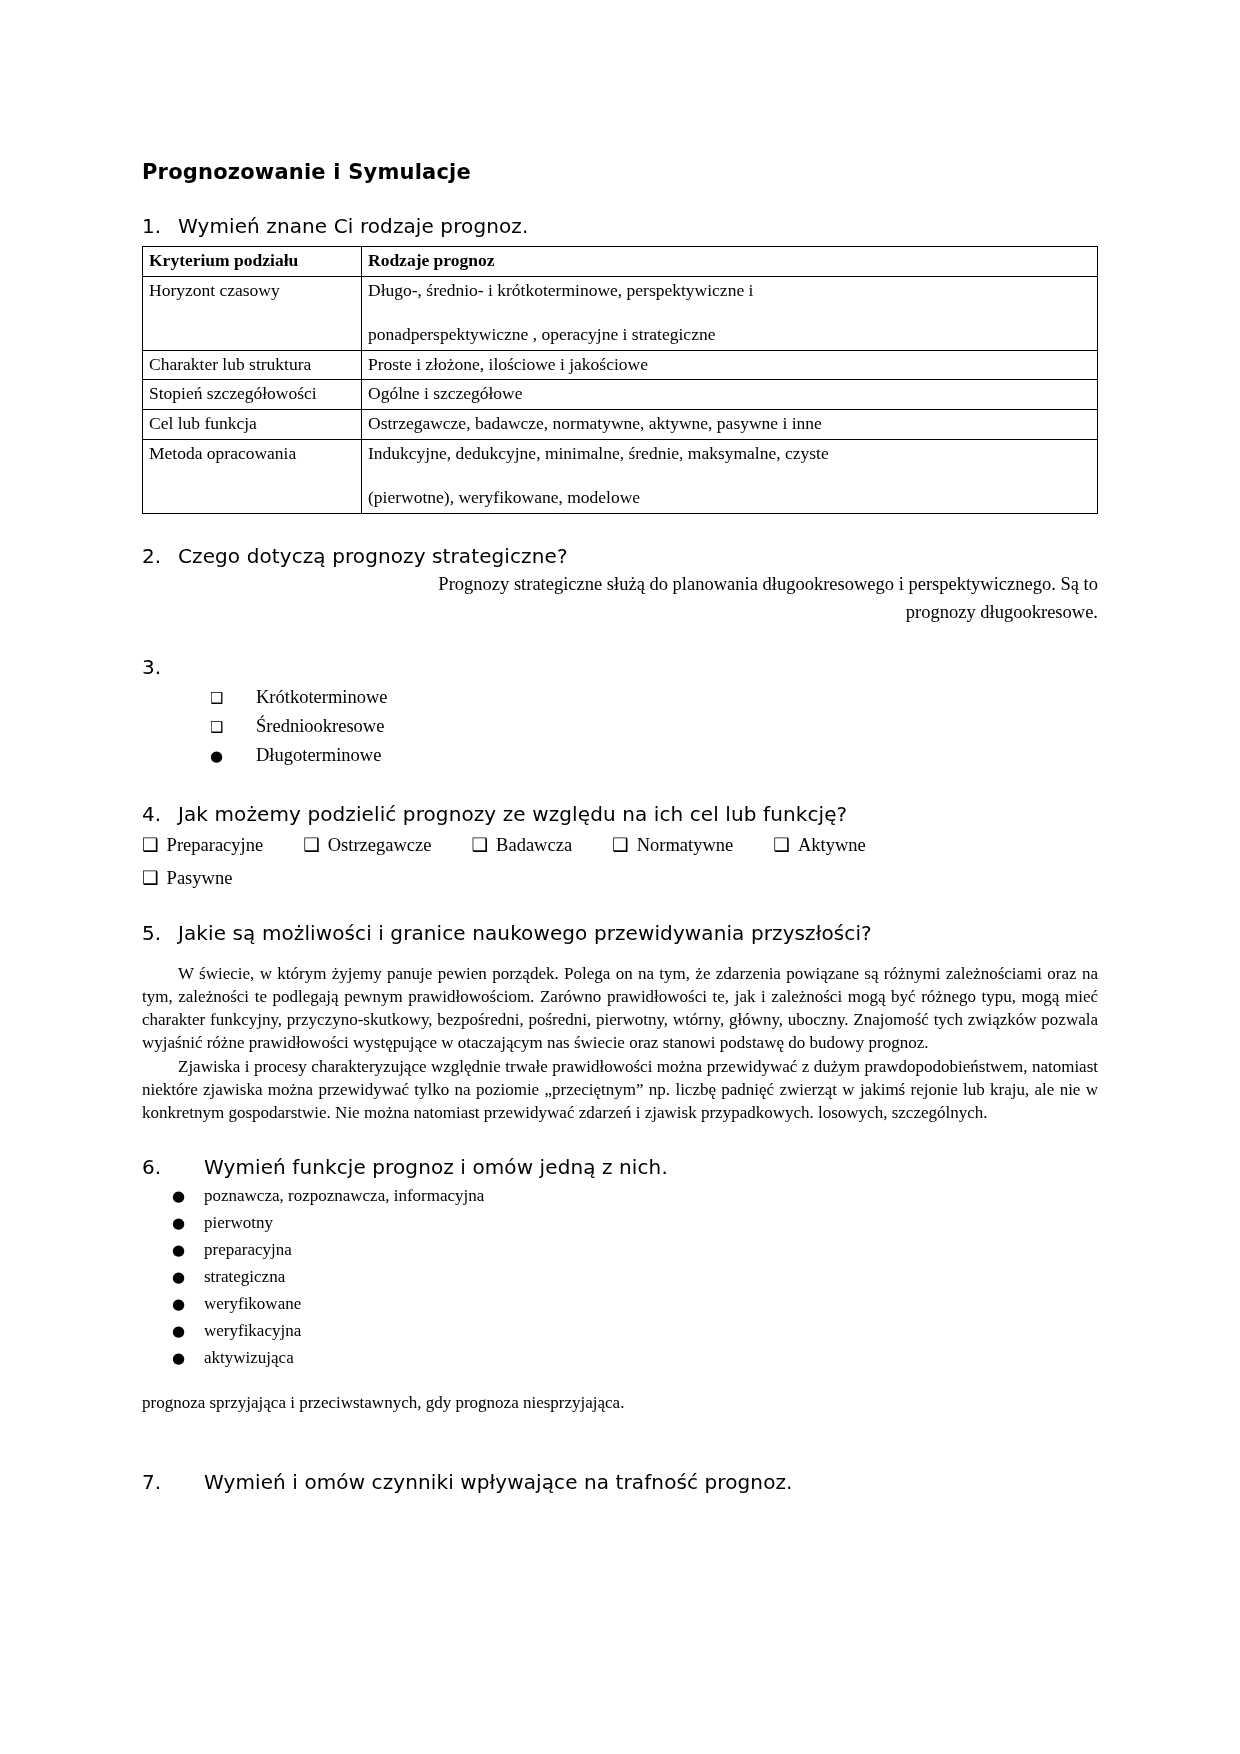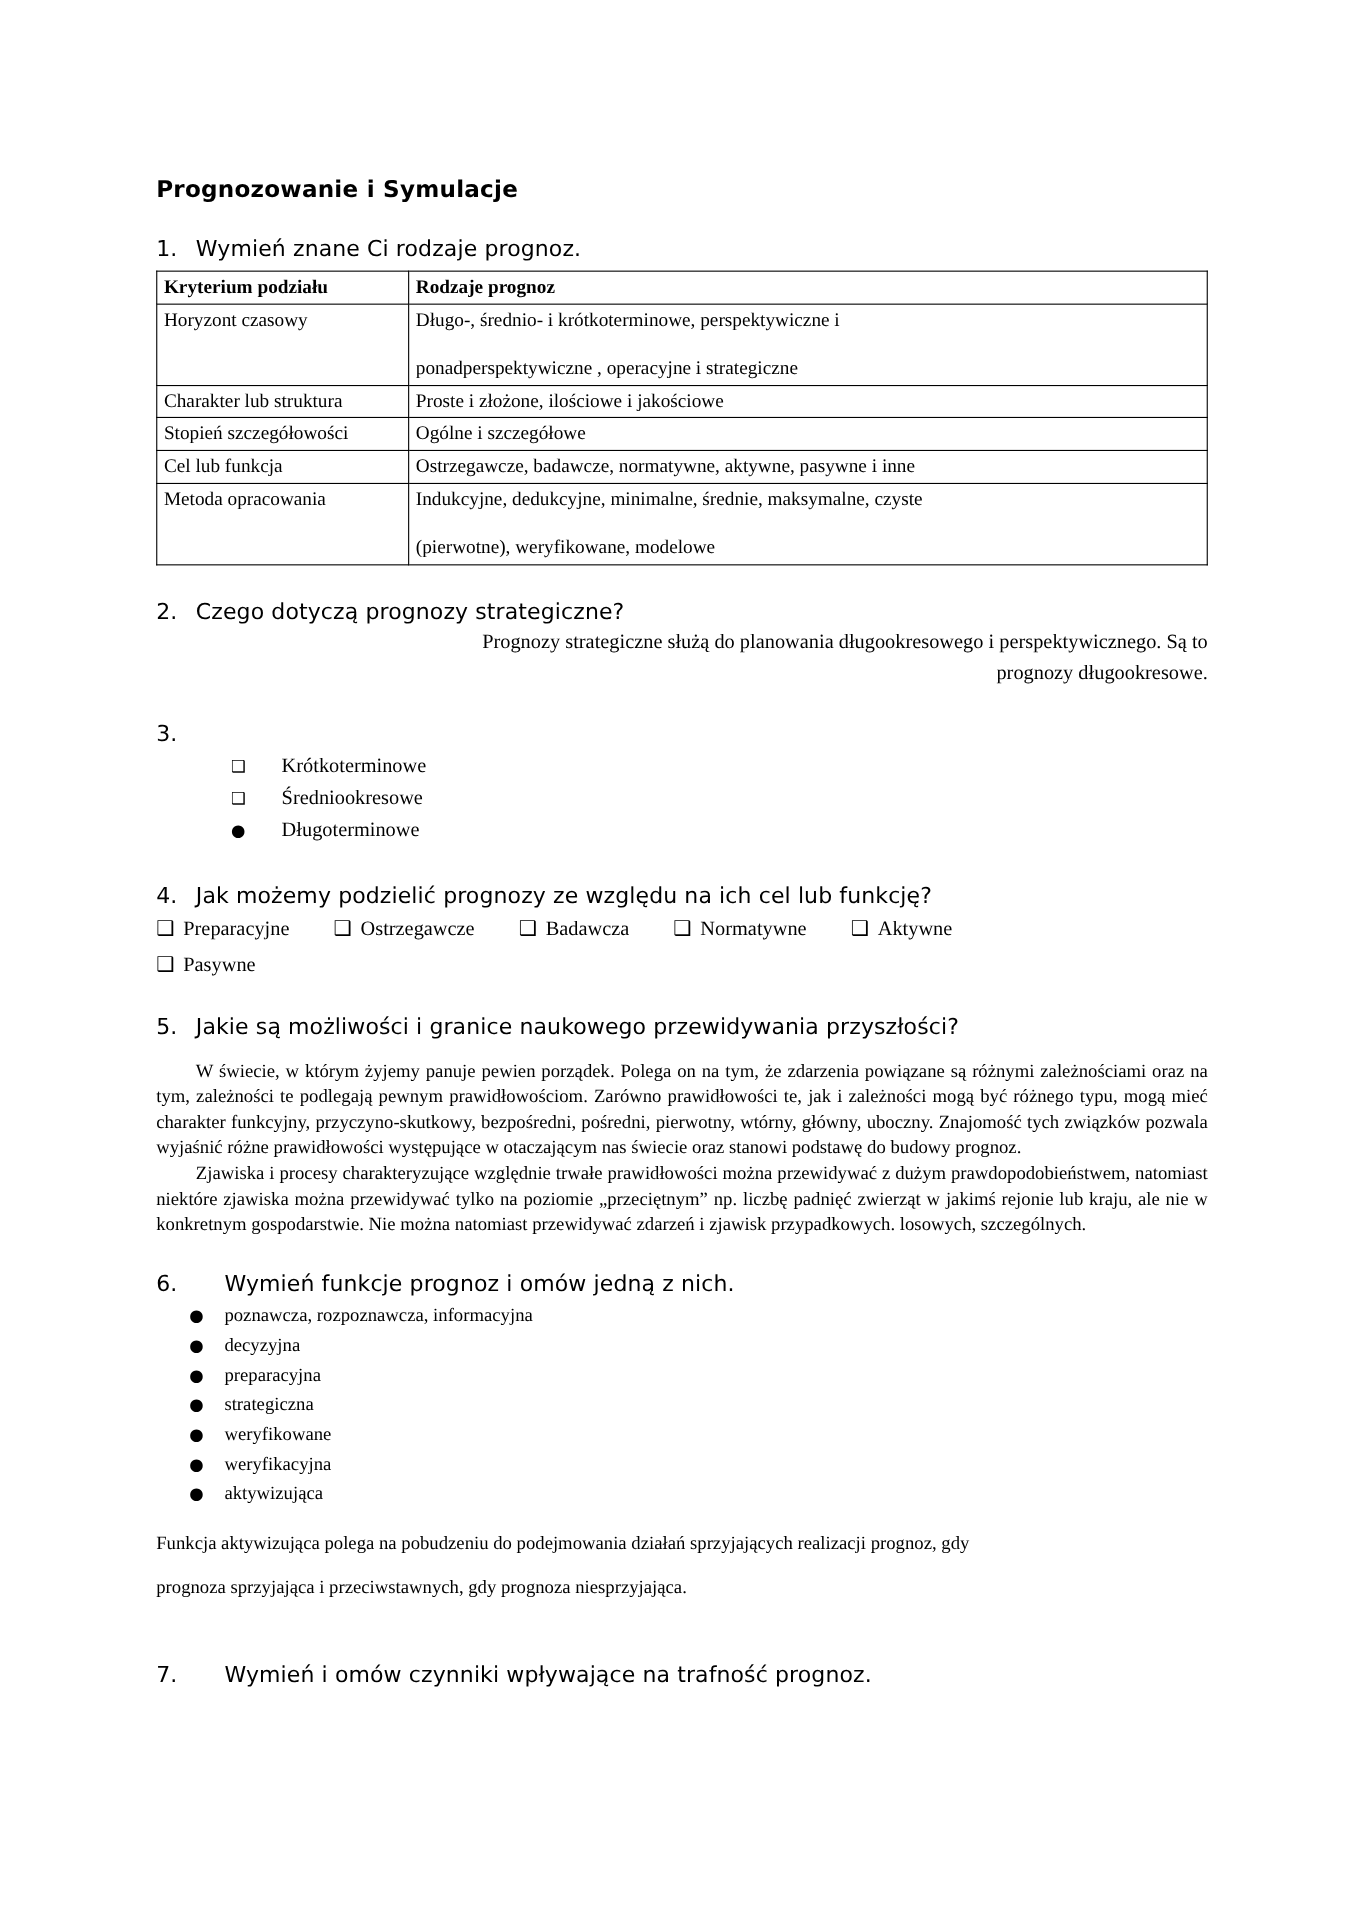--- a/index.html
+++ b/index.html
@@ -47,21 +47,21 @@
 
   table.prognozy {
     border-collapse: collapse;
     width: 100%;
     margin-top: 8px;
     font-size: 17.5px;
     line-height: 1.25;
   }
   table.prognozy td, table.prognozy th {
     border: 1px solid #000;
-    padding: 3px 16px 4px 6px;
+    padding: 3px 6px 4px 6px;
     vertical-align: top;
     text-align: left;
     font-weight: normal;
   }
   table.prognozy th {
     font-weight: bold;
   }
   table.prognozy .col1 { width: 206px; }
   .jline { text-align: justify; }
   .jline::after {
@@ -260,21 +260,21 @@
     <span class="q-num wide">6.</span>
     <span class="q-text">Wymień funkcje prognoz i omów jedną z nich.</span>
   </div>
   <ul class="bullets indent-2">
     <li>
       <span class="mk">●</span>
       <span>poznawcza, rozpoznawcza, informacyjna</span>
     </li>
     <li>
       <span class="mk">●</span>
-      <span>decyzyjna</span>
+      <span>pierwotny</span>
     </li>
     <li>
       <span class="mk">●</span>
       <span>preparacyjna</span>
     </li>
     <li>
       <span class="mk">●</span>
       <span>strategiczna</span>
     </li>
     <li>
@@ -285,21 +285,20 @@
       <span class="mk">●</span>
       <span>weryfikacyjna</span>
     </li>
     <li>
       <span class="mk">●</span>
       <span>aktywizująca</span>
     </li>
   </ul>
 
   <div class="spacer-sm"></div>
-  <p class="small-para">Funkcja aktywizująca polega na pobudzeniu do podejmowania działań sprzyjających realizacji prognoz, gdy</p>
   <p class="small-para">prognoza sprzyjająca i przeciwstawnych, gdy prognoza niesprzyjająca.</p>
 
   <div class="spacer-lg"></div>
 
   <div class="q-head">
     <span class="q-num wide">7.</span>
     <span class="q-text">Wymień i omów czynniki wpływające na trafność prognoz.</span>
   </div>
 
 </div>

